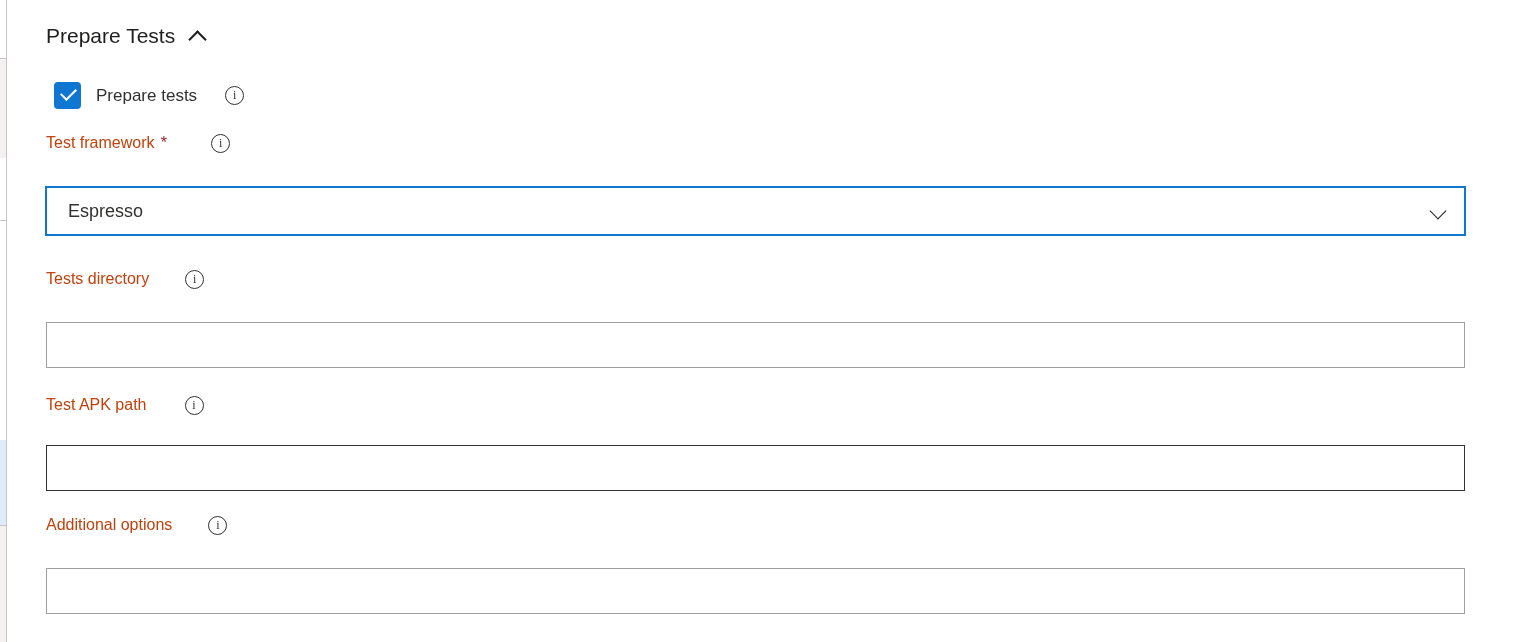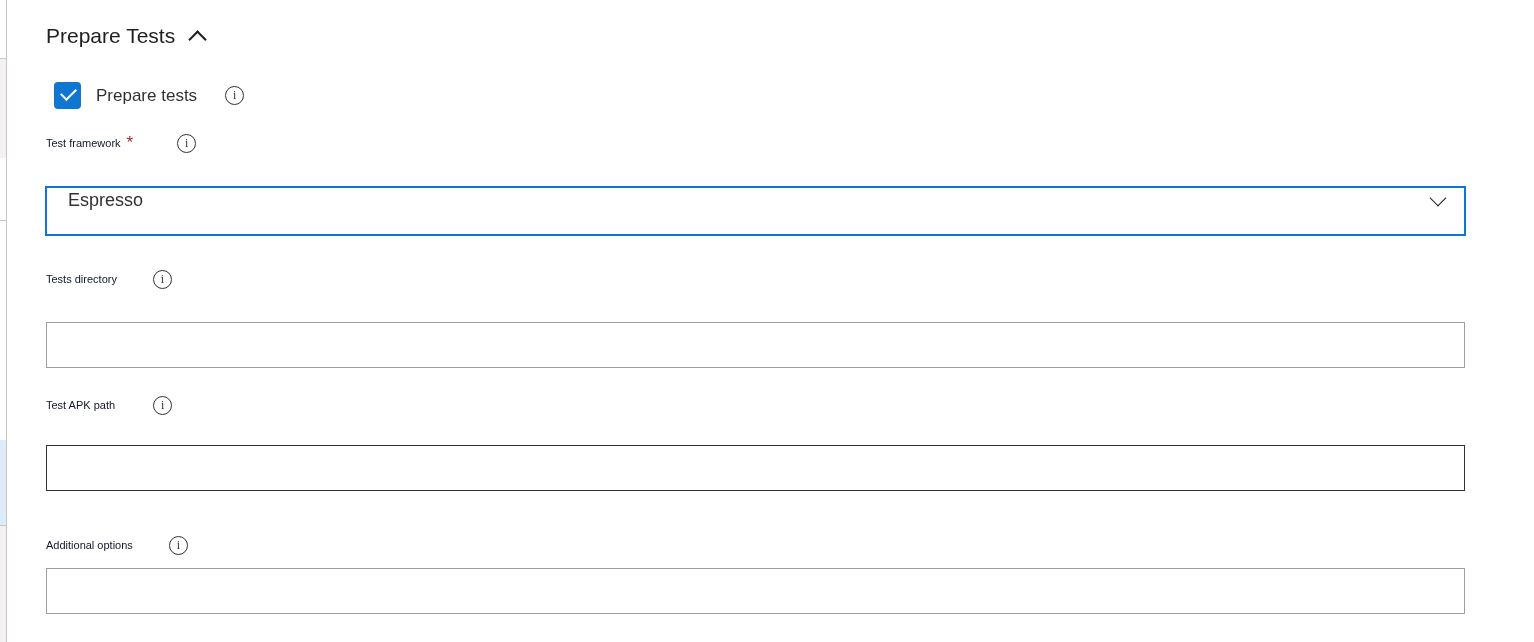--- a/index.html
+++ b/index.html
@@ -149,23 +149,23 @@
 
   
   .field-label {
     position: absolute;
     left: 46px;
     display: flex;
     align-items: center;
     white-space: nowrap;
   }
   .field-label .lbl {
-    font-size: 11px;
+    font-size: 16px;
     line-height: 24px;
-    color: #0f172a;
+    color: #c2410c;
   }
   .field-label .req {
     color: #a4262c;
     font-size: 17px;
     margin-left: 6px;
   }
 
   
   .textbox {
     position: absolute;
@@ -197,21 +197,21 @@
   .dropdown {
     position: absolute;
     left: 45px;
     top: 186px;
     width: 1421px;
     height: 50px;
     box-sizing: border-box;
     border: 2px solid #0f77d2;
     background: #ffffff;
     display: flex;
-    align-items: flex-start;
+    align-items: center;
     justify-content: space-between;
     padding: 0 16px 0 21px;
     cursor: pointer;
   }
   .dropdown .value {
     font-size: 18px;
     line-height: 24px;
     color: #323130;
   }
   .chevron-down {
@@ -286,21 +286,21 @@
 
   <div class="field-label" style="top:393px;justify-content:center;">
     <span class="lbl">Test APK path</span>
     <span class="info-icon" style="margin-left:38px;">i</span>
   </div>
 
   <div class="textbox hover" style="top:445px;">
     <input type="text" value="" placeholder="" style="">
   </div>
 
-  <div class="field-label" style="top:513px;margin-top:20px;">
+  <div class="field-label" style="top:513px;">
     <span class="lbl">Additional options</span>
     <span class="info-icon" style="margin-left:36px;">i</span>
   </div>
 
   <div class="textbox" style="top:568px;">
     <input type="text" value="" placeholder="" style="">
   </div>
 
 </div>
 

